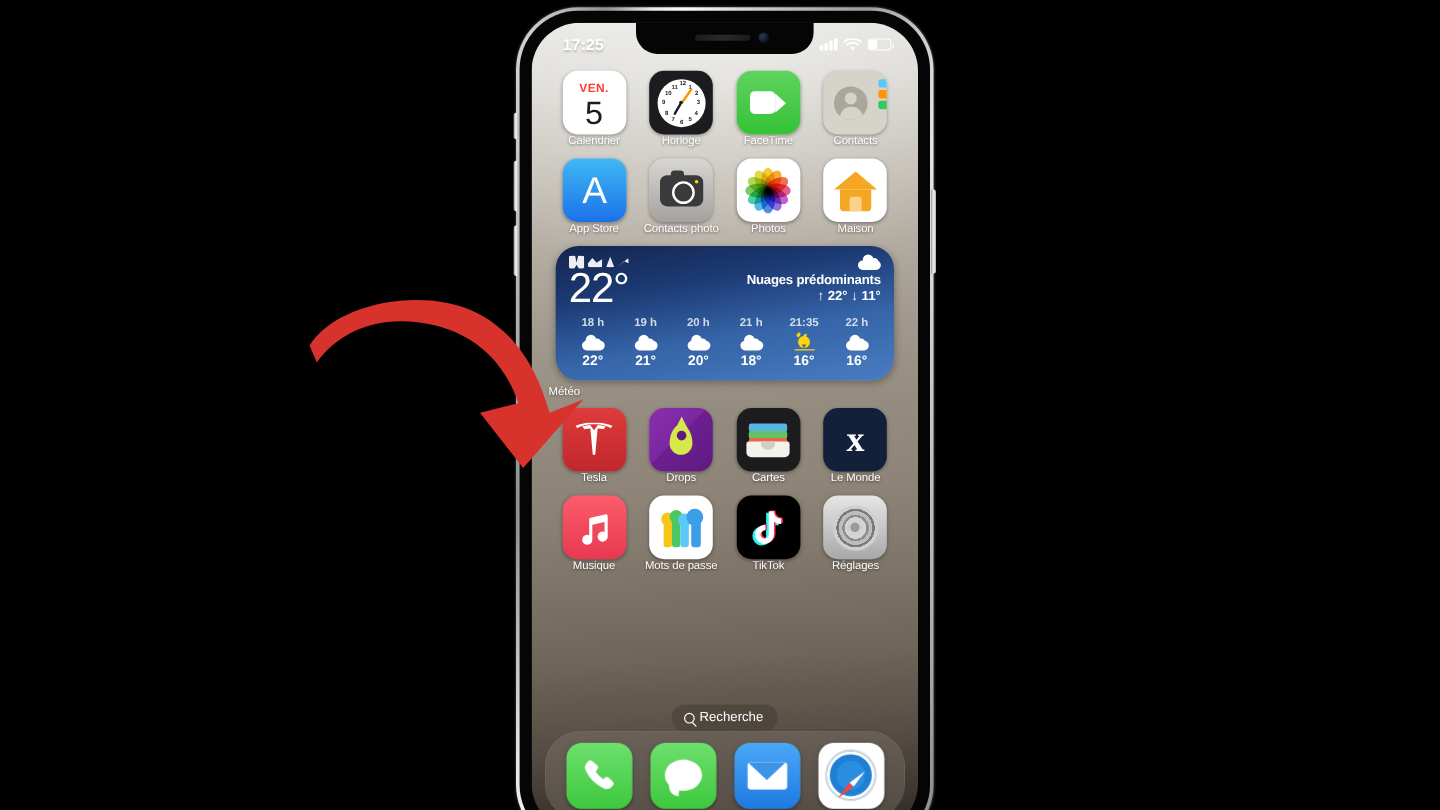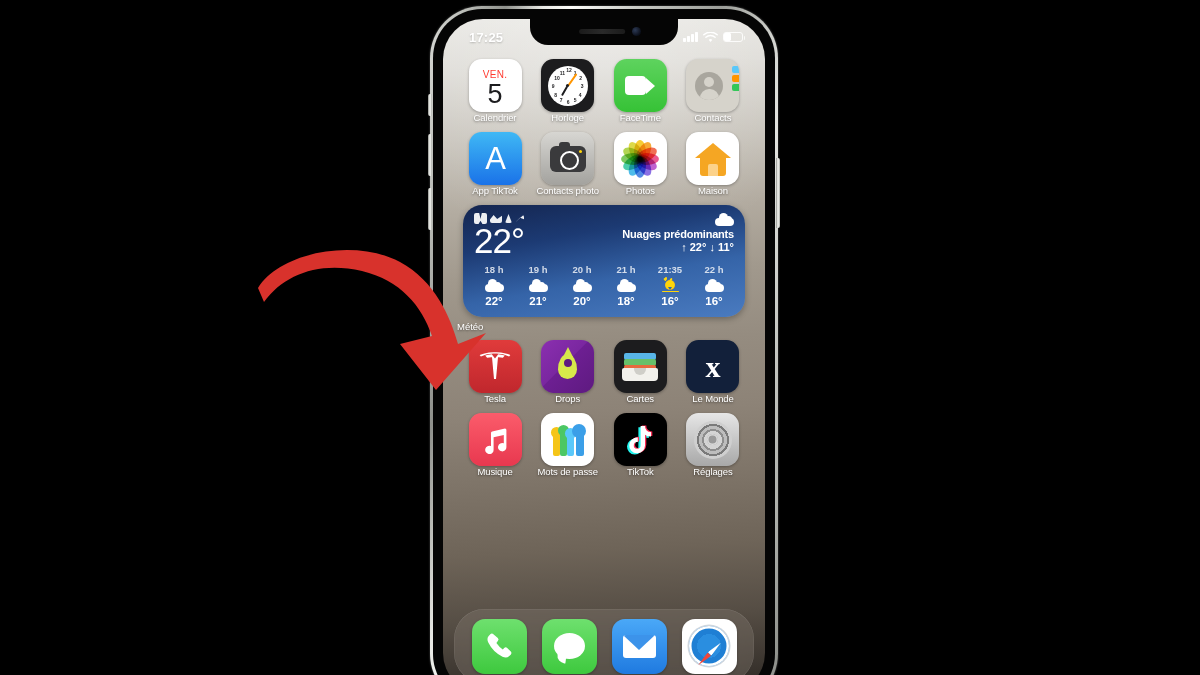--- a/index.html
+++ b/index.html
@@ -86,21 +86,21 @@
   #home { position:absolute; left:0; top:0; width:100%; height:100%; padding:40px 14px 0; z-index:20; }
   .row { display:flex; justify-content:space-between; padding:0 6px; margin-bottom:9px; }
   .app { width:64px; display:flex; flex-direction:column; align-items:center; }
   .ic { width:53px; height:53px; border-radius:12.5px; position:relative; overflow:hidden;
         box-shadow:0 1px 3px rgba(0,0,0,.30); display:flex; align-items:center; justify-content:center; }
   .lbl { margin-top:0; font-size:9.5px; color:#fff; text-shadow:0 1px 2.5px rgba(0,0,0,.55);
          white-space:nowrap; letter-spacing:-.1px; }
 
   
   .cal { background:#fff; flex-direction:column; }
-  .cal .d1 { font-size:10px; font-weight:400; color:#ff3b30; letter-spacing:.3px; line-height:1; margin-top:7px; }
+  .cal .d1 { font-size:10px; font-weight:700; color:#ff3b30; letter-spacing:.3px; line-height:1; margin-top:7px; }
   .cal .d2 { font-size:27px; font-weight:300; color:#1c1c1e; line-height:1; margin-top:1px; }
 
   .clk { background:#1c1c1e; }
   .clkface { width:40px; height:40px; border-radius:50%; background:#fff; position:relative; }
   .clkface .h, .clkface .m { position:absolute; left:50%; bottom:50%; transform-origin:50% 100%; border-radius:1px; }
   .clkface .h { width:2.4px; height:11px; background:#1c1c1e; margin-left:-1.2px; transform:rotate(-150deg); }
   .clkface .m { width:1.8px; height:15px; background:#ff9500; margin-left:-.9px; transform:rotate(35deg); }
   .clkface .pin { position:absolute; left:50%; top:50%; width:3px; height:3px; margin:-1.5px 0 0 -1.5px; background:#1c1c1e; border-radius:50%; }
   .tickn { position:absolute; font-size:5px; color:#1c1c1e; font-weight:600; }
 
@@ -348,21 +348,21 @@
               </div>
               <div class="lbl">Contacts</div>
             </div>
           </div>
 
           <div class="row">
             <div class="app">
               <div class="ic as">
                   <span class="a">A </span>
                 </div>
-              <div class="lbl">App TikTok</div>
+              <div class="lbl">App Store</div>
             </div>
             <div class="app">
               <div class="ic cam">
                 <span class="cbody">
                     <span class="hump"></span>
                   </span>
               </div>
               <div class="lbl">Contacts photo</div>
             </div>
             <div class="app">
@@ -563,20 +563,26 @@
             </div>
             <div class="app">
               <div class="ic rgl">
                   <span class="gear"></span>
                 </div>
               <div class="lbl">Réglages</div>
             </div>
           </div>
         </div>
 
+        <div id="searchwrap">
+          <div id="searchpill">
+            <span class="magn"></span>
+            <span>Recherche</span>
+          </div>
+        </div>
 
         <div id="dock">
           <div class="dic tel">
             <svg viewBox="0 0 30 30">
               <path d="M9.4 3.2c-.9-.9-2.3-.8-3.1.1L4.7 5c-1.5 1.6-1.6 4.1-.4 6.5a31 31 0 0 0 14.2 14.2c2.4 1.2 4.9 1.1 6.5-.4l1.7-1.6c.9-.8 1-2.2.1-3.1l-3.6-3.6a2.1 2.1 0 0 0-3 0l-1.4 1.4a23 23 0 0 1-6.4-6.4L13.8 10a2.1 2.1 0 0 0 0-3z" fill="#fff"></path>
             </svg>
           </div>
           <div class="dic msg">
               <span class="bub"></span>
             </div>

